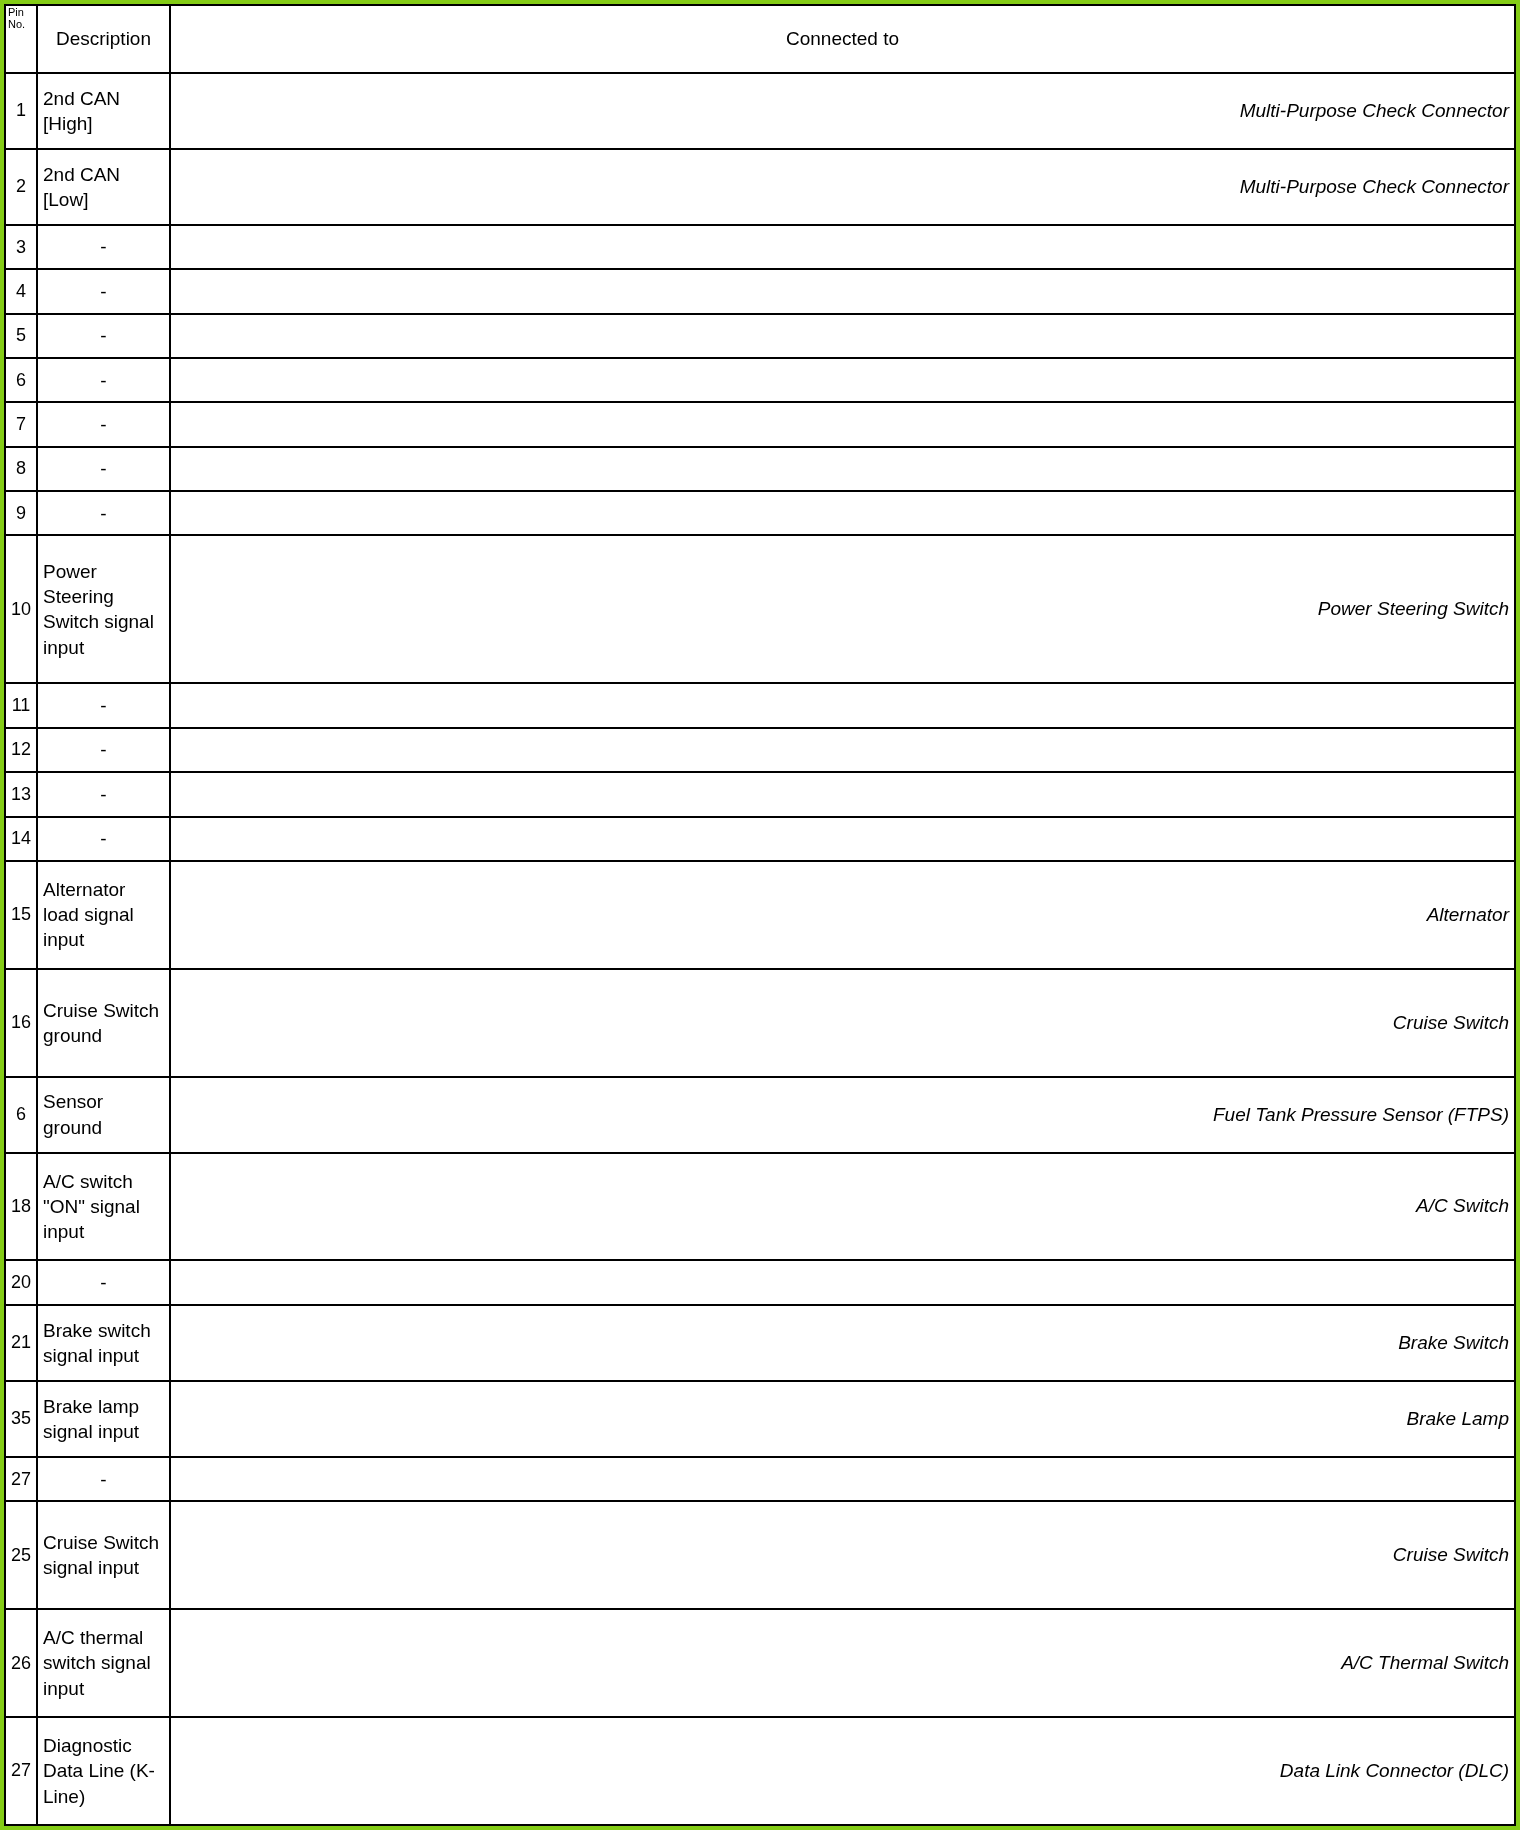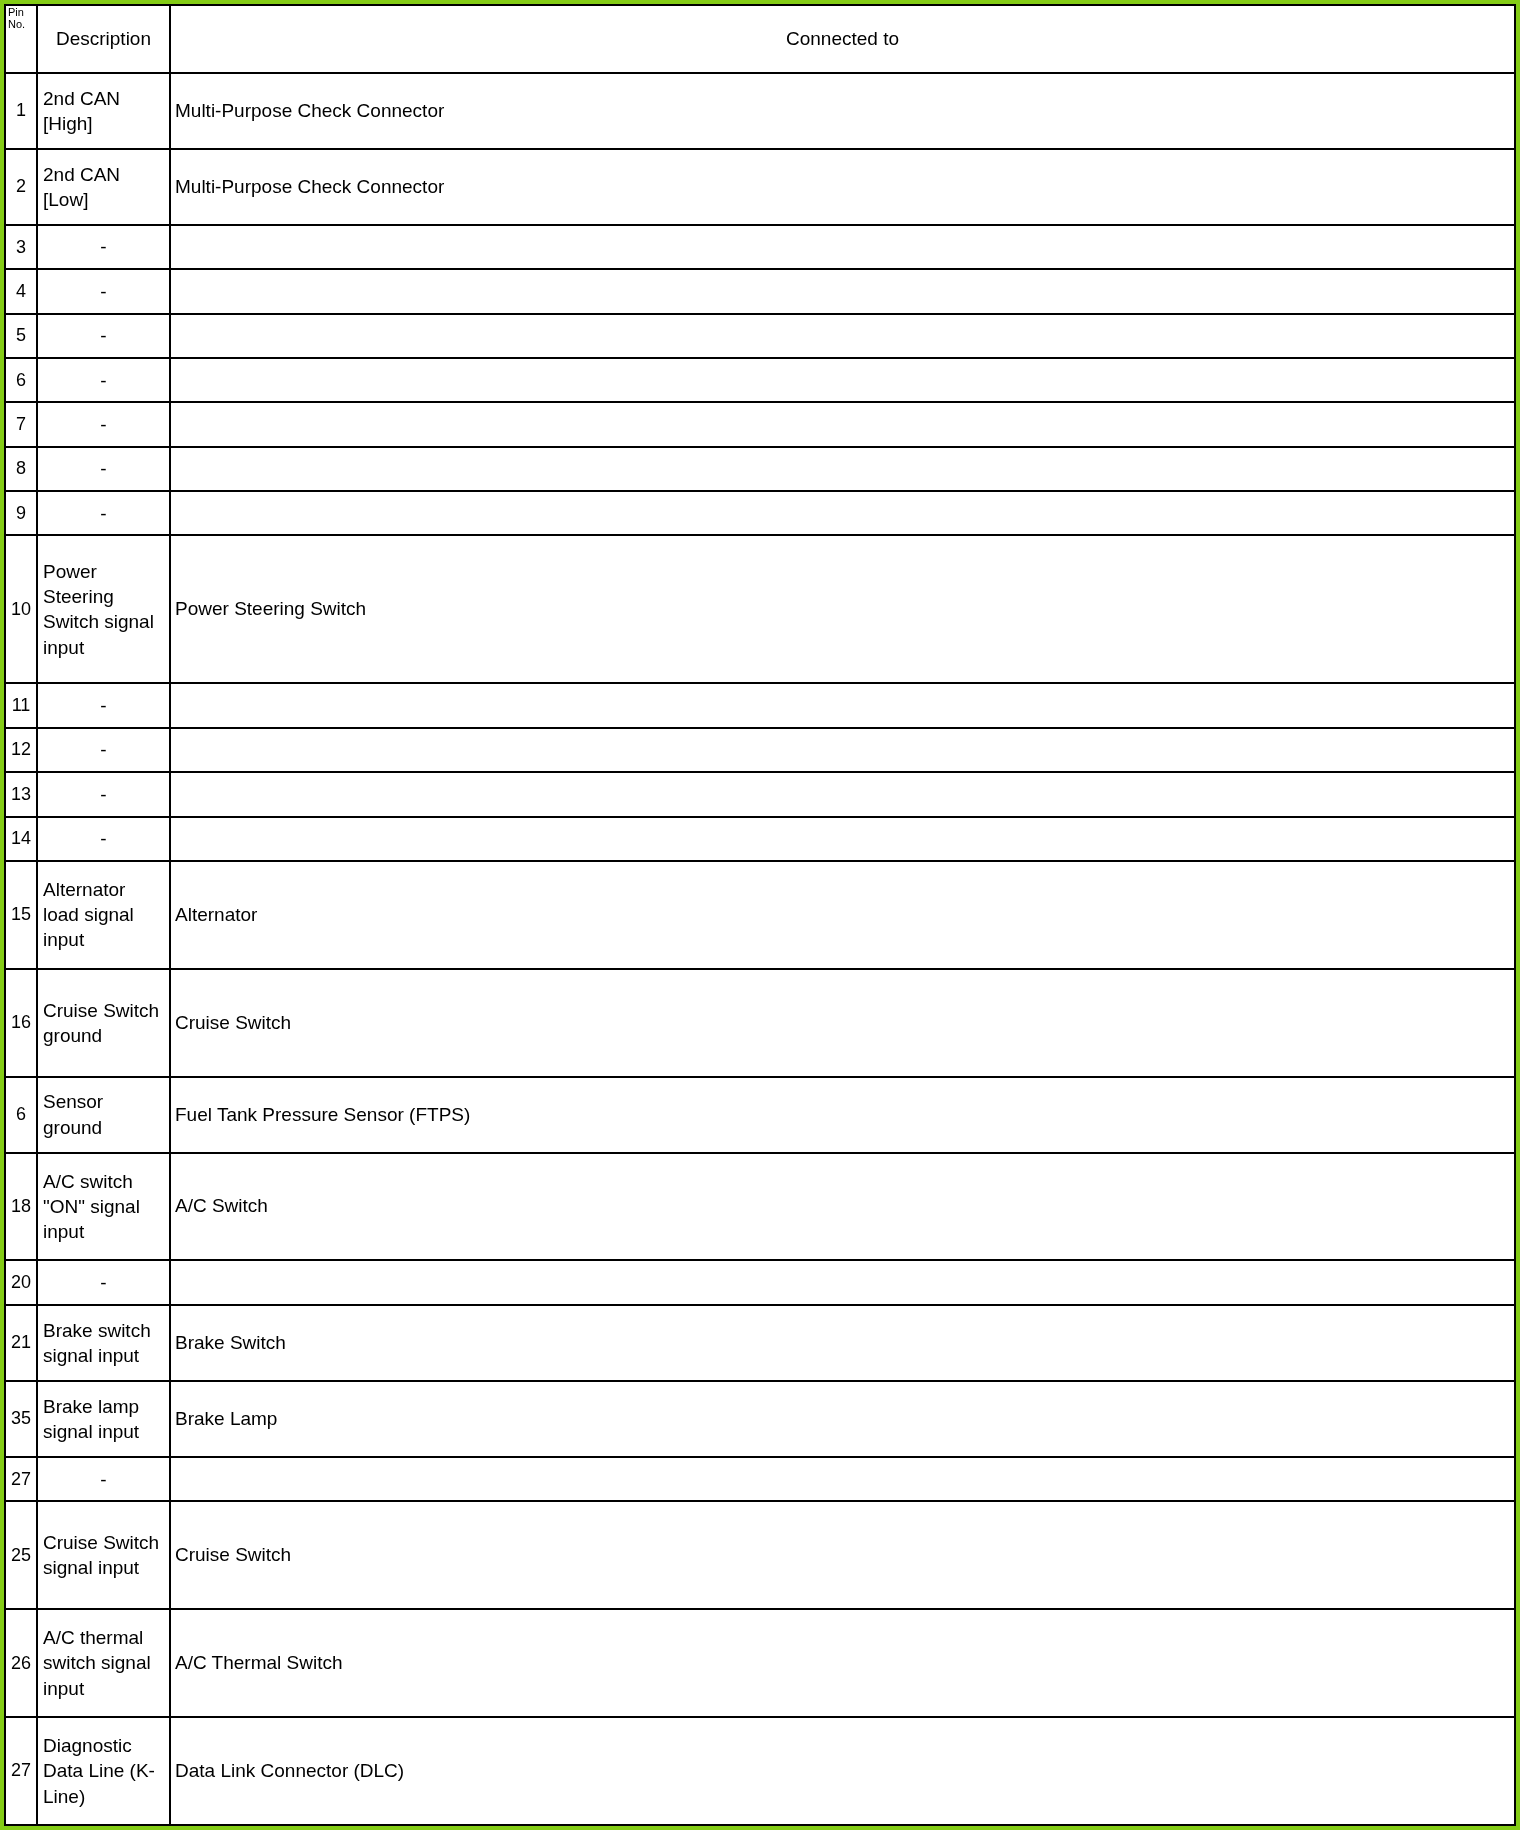--- a/index.html
+++ b/index.html
@@ -22,21 +22,21 @@
   }
   th.col-pin{
     font-size:11px;line-height:1.05;
     text-align:left;vertical-align:top;
     padding:1px 2px;
   }
   th.col-desc,th.col-conn{text-align:center;font-size:19px;}
   td.pin{text-align:center;padding:0 2px;font-size:18px;}
   td.desc{text-align:left;line-height:1.32;padding-left:5px;}
   td.desc.dash{text-align:center;}
-  td.conn{text-align:left;padding-left:4px;}
+  td.conn{text-align:right;padding-left:4px;font-style:italic;}
   tr.hd{height:64px;}
   tr.rd{height:42px;}
   tr.r2{height:72px;}
   tr.r3{height:102px;}
   tr.r4{height:140px;}
 </style>
 </head>
 <body>
 
 <div class="page">

